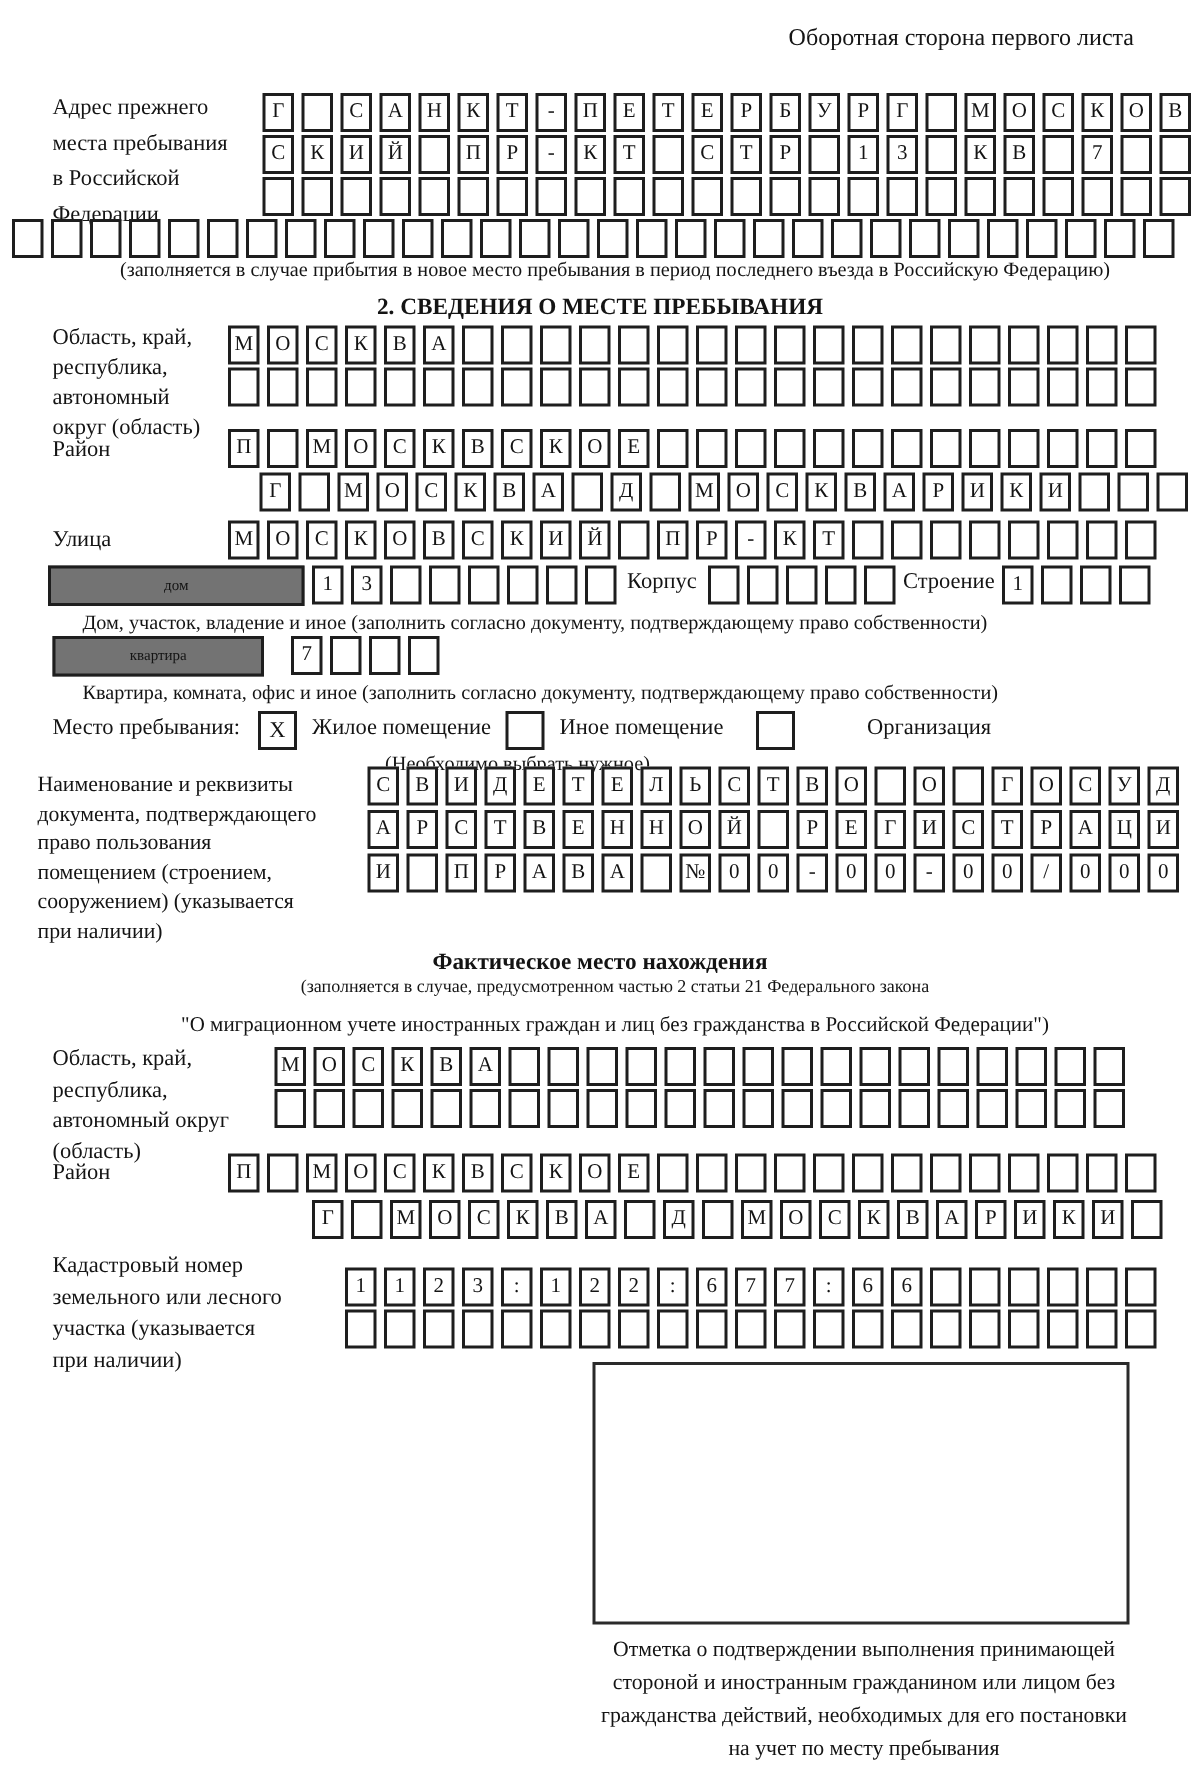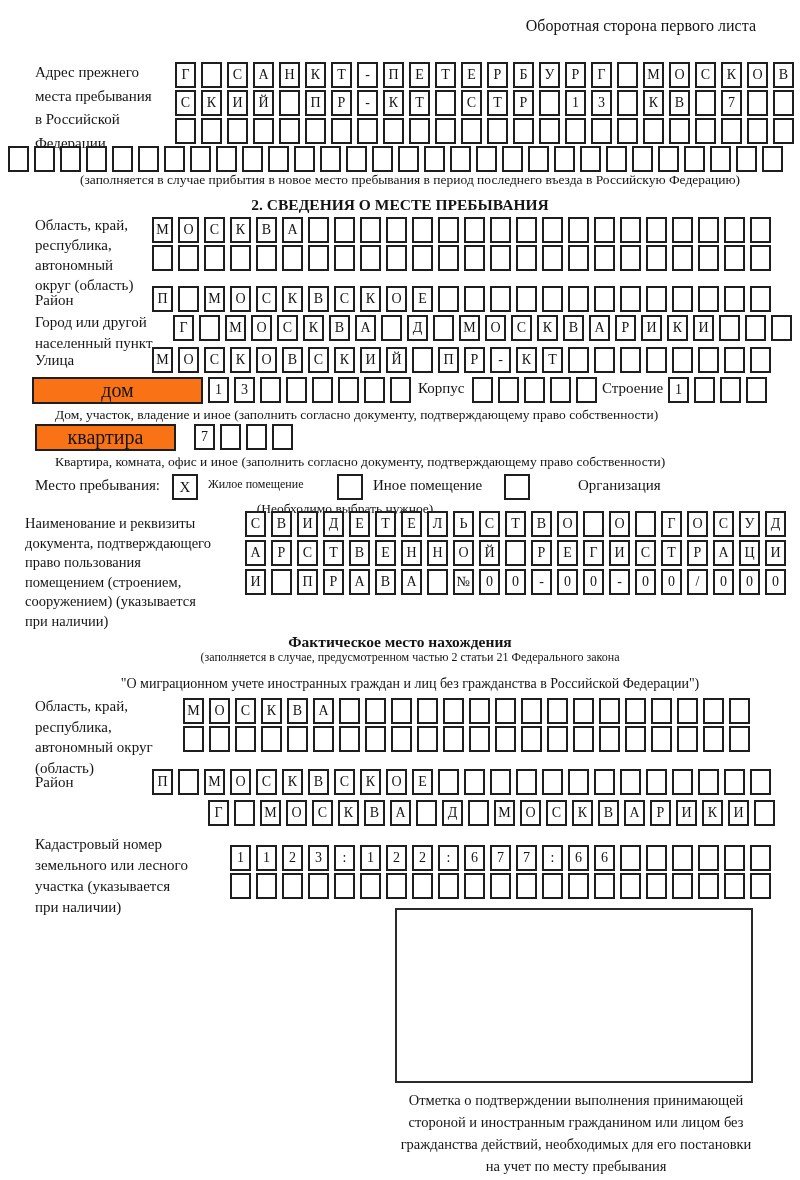--- a/index.html
+++ b/index.html
@@ -9,22 +9,22 @@
     font-family:"Liberation Serif","DejaVu Serif",serif; color:#141414; overflow:hidden;
   }
   .abs { position:absolute; }
   .lbl { font-size:15px; line-height:21px; white-space:pre-line; }
   .cellrow { display:flex; gap:5px; }
   .cell {
     width:21px; height:26px; flex:none; border:2px solid #1e1e1e; background:#fff;
     display:flex; align-items:center; justify-content:center; font-size:14px;
   }
   .widebox {
-    border:2px solid #1e1e1e; height:27px; background:#f97316;
-    display:flex; align-items:center; justify-content:center; font-size:20px;
+    border:2px solid #1e1e1e; height:27px; background:#737373;
+    display:flex; align-items:center; justify-content:center; font-size:10px;
   }
   .checkbox {
     width:26px; height:26px; border:2px solid #1e1e1e; background:#fff;
     display:flex; align-items:center; justify-content:center; font-size:15px;
   }
   .note { font-size:13.5px;padding-left:20px; }
   .center { left:0; right:0; text-align:center; }
   .bold { font-weight:bold; }
   .stampbox { border:2px solid #2a2a2a; background:#fff; }
 </style>
@@ -231,22 +231,20 @@
       <span class="cell"></span>
       <span class="cell"></span>
       <span class="cell"></span>
       <span class="cell"></span>
       <span class="cell"></span>
       <span class="cell"></span>
       <span class="cell"></span>
       <span class="cell"></span>
     </div>
 
-  <div class="abs lbl" style="left:35px; top:312px;">Город или другой
-населенный пункт</div>
   <div class="abs cellrow" style="left:173px; top:315px;">
       <span class="cell">Г</span>
       <span class="cell"></span>
       <span class="cell">М</span>
       <span class="cell">О</span>
       <span class="cell">С</span>
       <span class="cell">К</span>
       <span class="cell">В</span>
       <span class="cell">А</span>
       <span class="cell"></span>
@@ -327,21 +325,21 @@
   <div class="abs cellrow" style="left:194px; top:424px;">
       <span class="cell">7</span>
       <span class="cell"></span>
       <span class="cell"></span>
       <span class="cell"></span>
     </div>
   <div class="abs note" style="left:35px; top:454px;">Квартира, комната, офис и иное (заполнить согласно документу, подтверждающему право собственности)</div>
 
   <div class="abs" style="left:35px; top:477px; font-size:15px;">Место пребывания:</div>
   <div class="abs checkbox" style="left:172px; top:474px;">X</div>
-  <div class="abs" style="left:208px; top:477px; font-size:12px;">Жилое помещение</div>
+  <div class="abs" style="left:208px; top:477px; font-size:15px;">Жилое помещение</div>
   <div class="abs checkbox" style="left:337px; top:474px;"></div>
   <div class="abs" style="left:373px; top:477px; font-size:15px;">Иное помещение</div>
   <div class="abs checkbox" style="left:504px; top:474px;"></div>
   <div class="abs" style="left:578px; top:477px; font-size:15px;">Организация</div>
   <div class="abs note" style="left:110px; top:501px; width:450px; text-align:center;">(Необходимо выбрать нужное)</div>
 
   <div class="abs lbl" style="left:25px; top:514px; font-size:14.5px; line-height:19.5px;">Наименование и реквизиты
 документа, подтверждающего
 право пользования
 помещением (строением,

